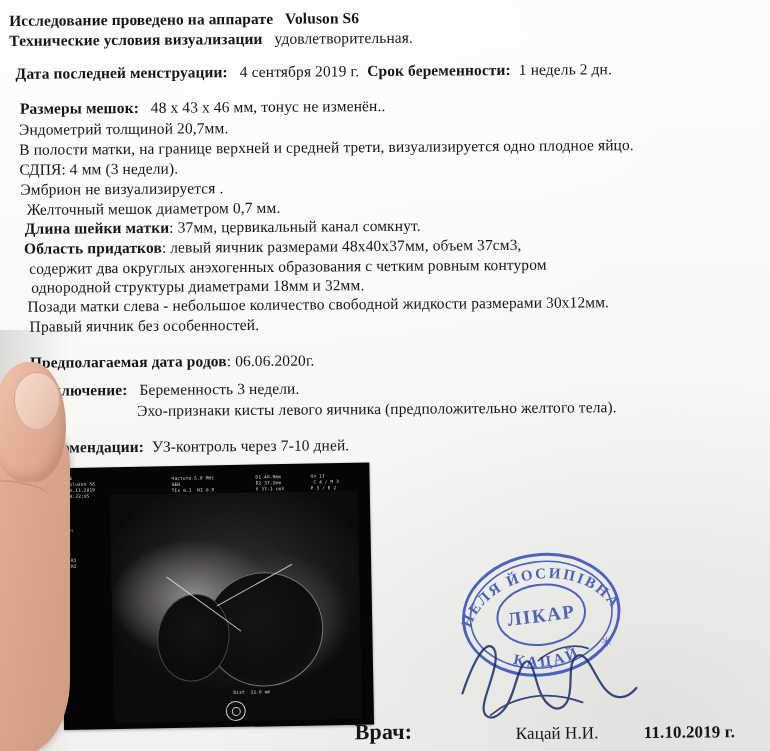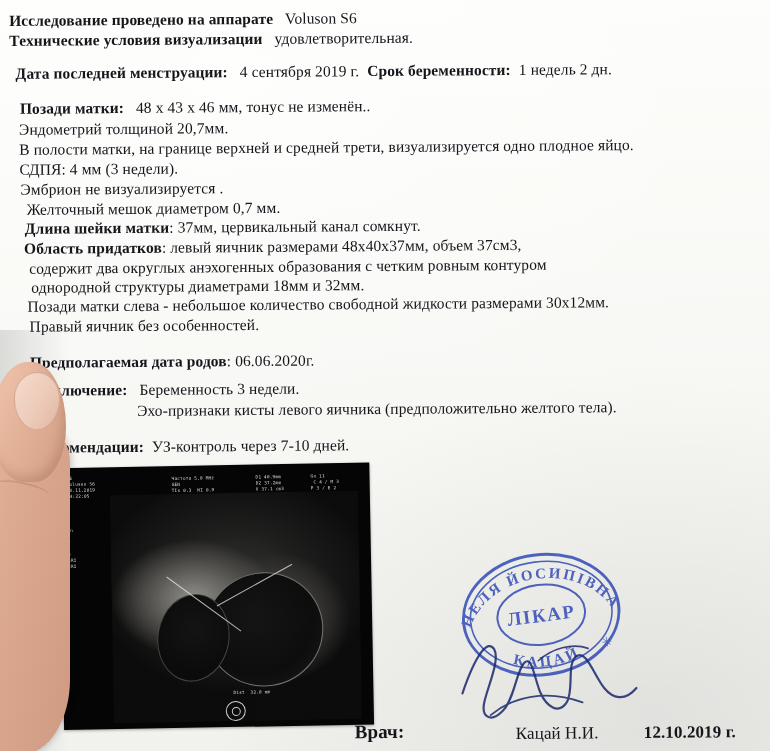--- a/index.html
+++ b/index.html
@@ -73,21 +73,21 @@
   #f11 { left: 30px; top: 314px; }
 
   #edd { left: 30px; top: 350px; }
 
   #concl1 { left: 36px; top: 378px; }
   #concl2 { left: 137px; top: 399px; }
 
   #recom { left: 36px; top: 435px; }
 
   
-  #doc-label  { left: 352px; top: 722px; font-size: 19px; font-weight: bold; }
+  #doc-label  { left: 352px; top: 722px; font-size: 22px; font-weight: bold; }
   #doc-name   { left: 513px; top: 725px; font-size: 17px; font-weight: normal; }
   #doc-date   { left: 641px; top: 725px; font-size: 17px; font-weight: bold; }
 
   
   #footer-faint {
     left: 28px; top: 735px;
     font-size: 13px;
     color: #6d6f74;
     opacity: 0.55;
     transform: rotate(1deg);
@@ -253,37 +253,37 @@
 </style>
 </head>
 <body>
 
 <div id="sheet"></div>
 
 <div id="content">
 
   <div class="ln b" id="hdr1">
     <span>Исследование проведено на аппарате</span>
-    <span style="font-weight:normal;">&nbsp;&nbsp;</span><span style="font-weight:normal;">Voluson S6</span>
+    <span style="font-weight:normal;">&nbsp;&nbsp;</span><span style="font-weight:bold;">Voluson S6</span>
   </div>
 
   <div class="ln b" id="hdr2">
     <span>Технические условия визуализации</span>
     <span style="font-weight:normal;">&nbsp;&nbsp;</span><span style="font-weight:normal;">удовлетворительная.</span>
   </div>
 
   <div class="ln" id="lmp">
     <span class="b">Дата последней менструации:</span>
     <span>&nbsp;&nbsp;</span><span>4 сентября 2019 г.</span>
     <span>&nbsp;</span><span class="b">Срок беременности:</span>
     <span>&nbsp;</span><span>1 недель 2 дн.</span>
   </div>
 
   <div class="ln" id="f0">
-    <span class="b">Позади матки:</span>
+    <span class="b">Размеры мешок:</span>
     <span>&nbsp;&nbsp;</span><span>48 х 43 х 46 мм, тонус не изменён..</span>
   </div>
   <div class="ln" id="f1">
     <span>Эндометрий толщиной 20,7мм.</span>
   </div>
   <div class="ln" id="f2">
     <span>В полости матки, на границе верхней и средней трети, визуализируется одно плодное яйцо.</span>
   </div>
   <div class="ln" id="f3">
     <span>СДПЯ: 4 мм (3 недели).</span>
@@ -385,21 +385,21 @@
       <g fill="none" stroke="#1b2a6b" stroke-width="2.2" stroke-linecap="round">
         <path d="M8,74 C22,34 34,20 40,30 C46,40 34,66 30,82 C26,98 36,104 48,92 C60,80 62,52 70,44 C78,36 80,60 86,74 C92,88 104,96 112,84 C120,72 112,46 122,38 C132,30 140,58 150,70 C158,80 170,84 182,70"></path>
         <path d="M36,96 C58,78 92,70 128,84" stroke-width="1.8"></path>
         <path d="M84,42 C98,30 118,24 134,30" stroke-width="1.6"></path>
       </g>
     </svg>
   </div>
 
   <div class="ln" id="doc-label">Врач:</div>
   <div class="ln" id="doc-name">Кацай Н.И.</div>
-  <div class="ln" id="doc-date">12.10.2019 г.</div>
+  <div class="ln" id="doc-date">11.10.2019 г.</div>
 
   <div class="ln" id="footer-faint"></div>
   <div class="ln" id="footer-faint2"></div>
 
 </div>
 
 <div id="paper-edge"></div>
 
 <div id="hand">
   <div class="palm"></div>

